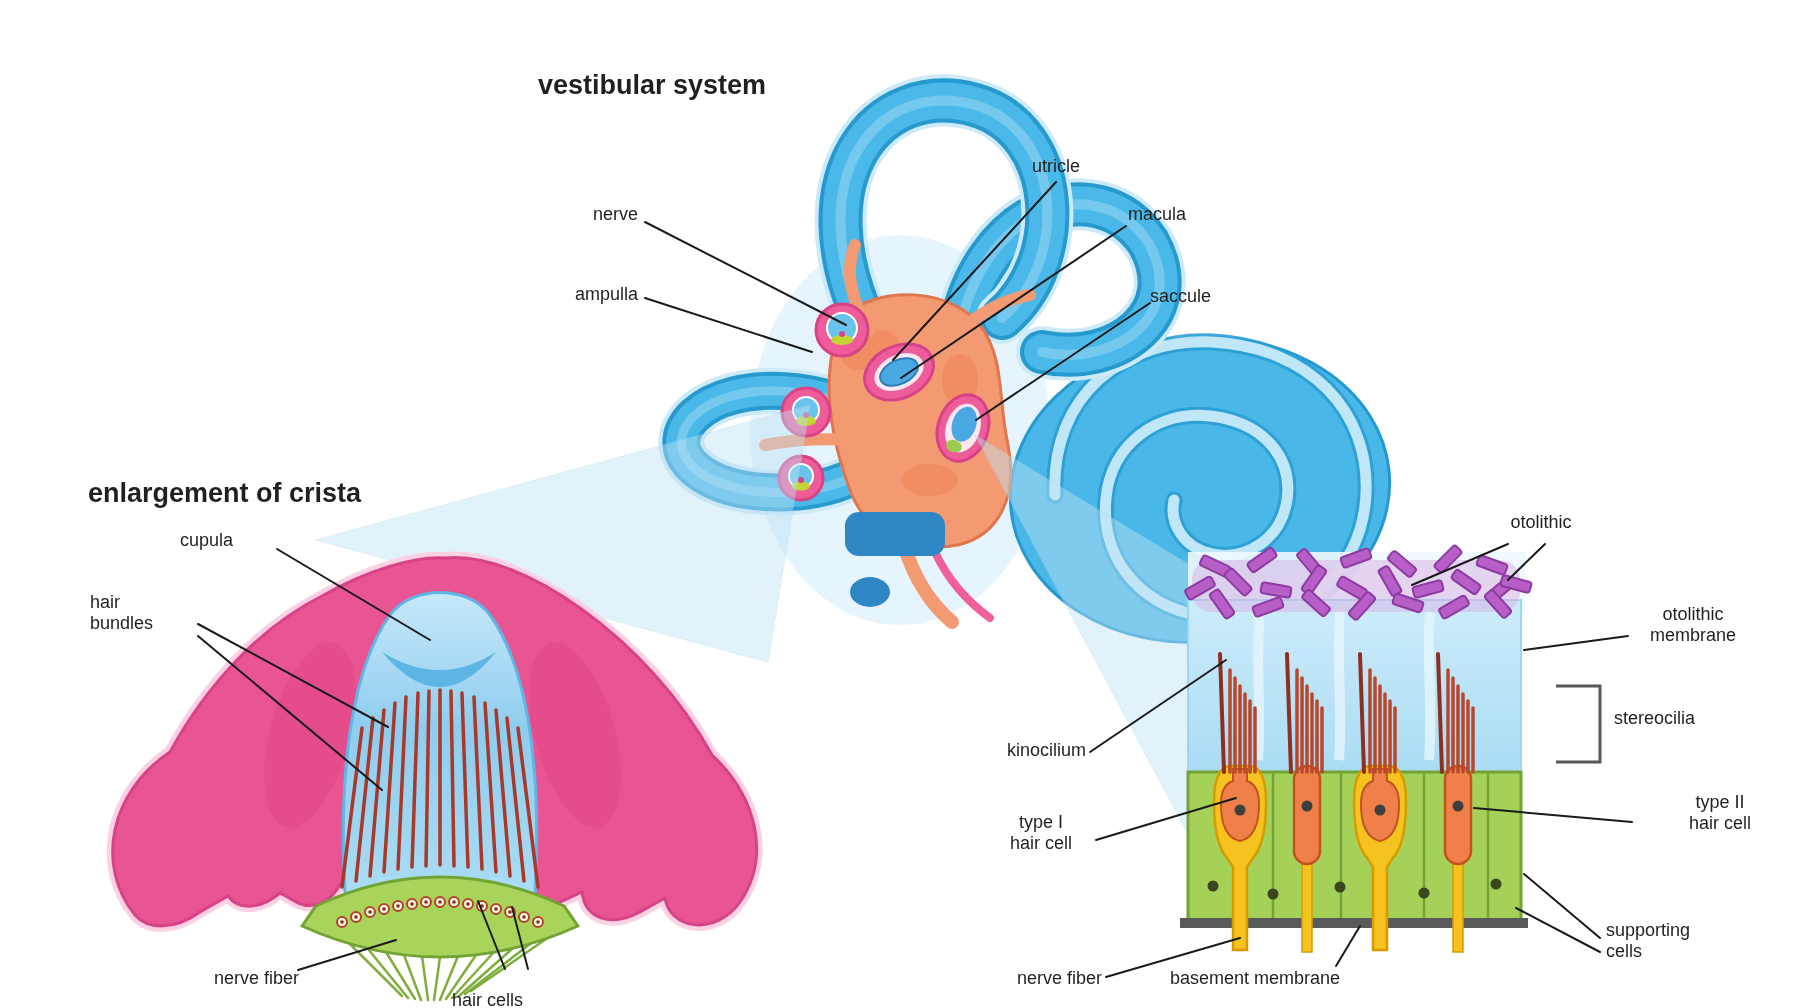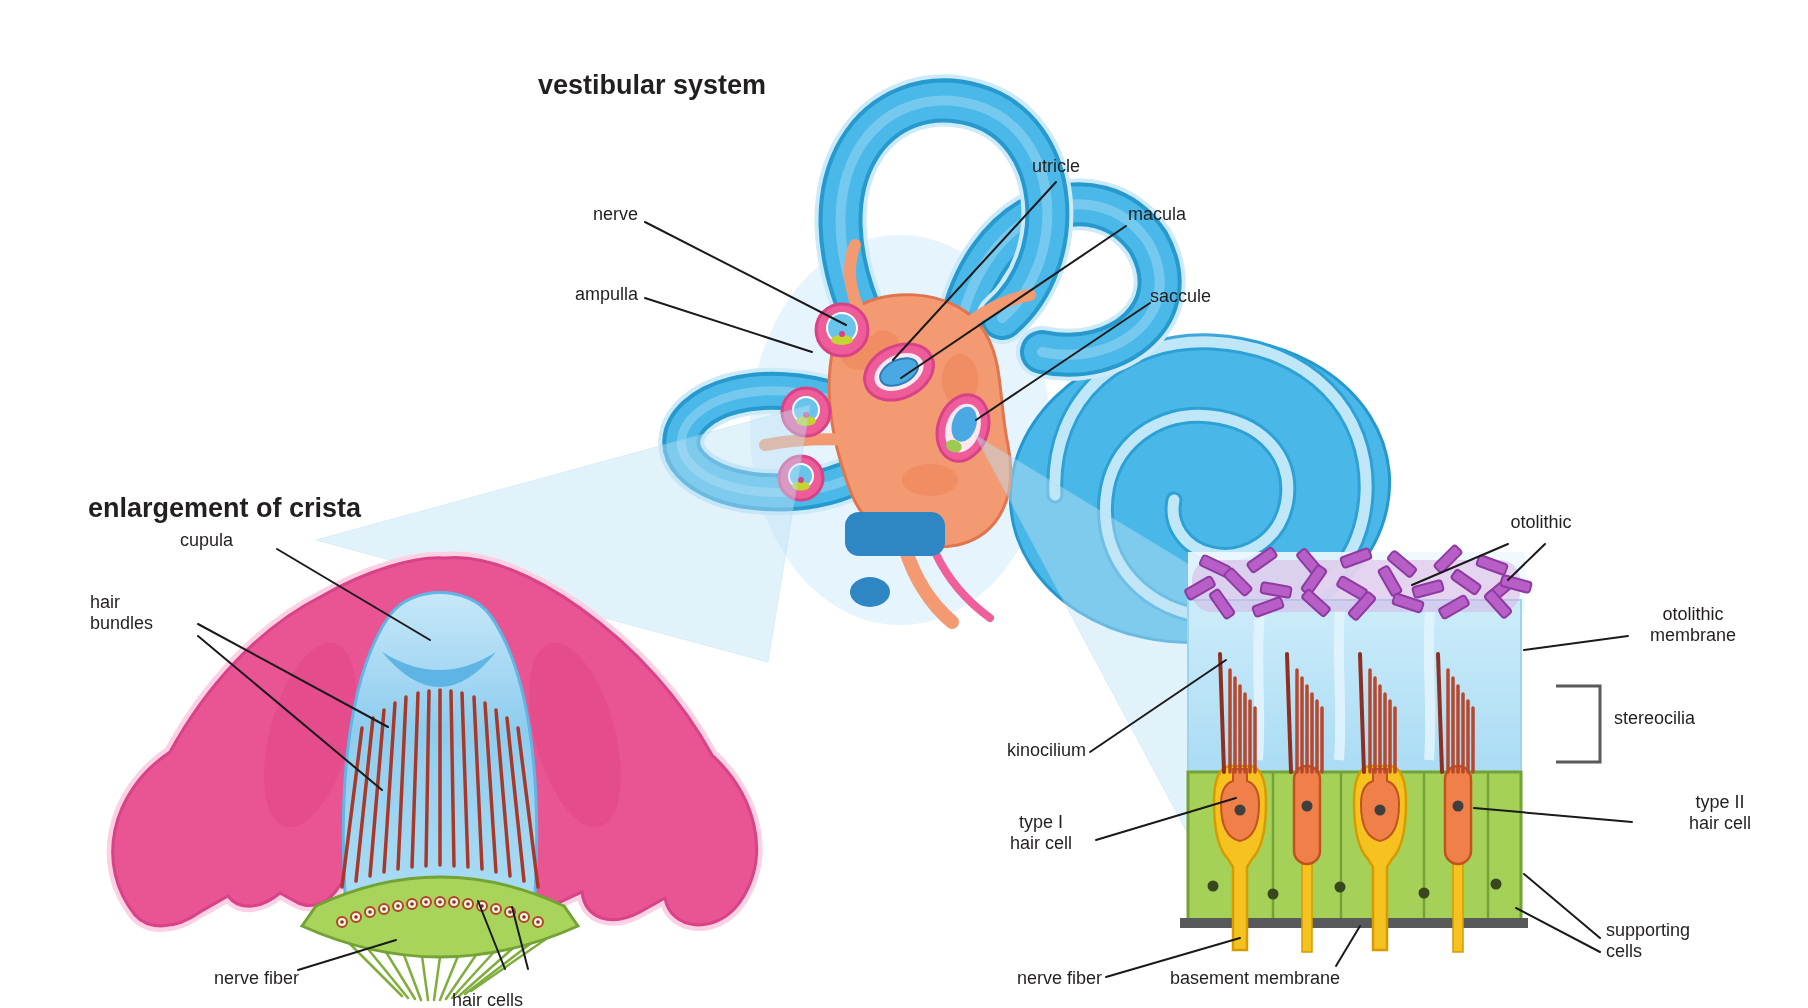--- a/index.html
+++ b/index.html
@@ -338,21 +338,21 @@
 </svg>
 
 <div class="lbl bold" style="left:538px;top:70px;">vestibular system</div>
 
 <div class="lbl r" style="left:638px;top:204px;">nerve</div>
 <div class="lbl r" style="left:638px;top:284px;">ampulla</div>
 <div class="lbl" style="left:1032px;top:156px;">utricle</div>
 <div class="lbl" style="left:1128px;top:204px;">macula</div>
 <div class="lbl" style="left:1150px;top:286px;">saccule</div>
 
-<div class="lbl bold" style="left:88px;top:493px;">enlargement of crista</div>
+<div class="lbl bold" style="left:88px;top:478px;">enlargement of crista</div>
 <div class="lbl" style="left:180px;top:530px;">cupula</div>
 <div class="lbl" style="left:90px;top:592px;">hair
 bundles</div>
 <div class="lbl" style="left:214px;top:968px;">nerve fiber</div>
 <div class="lbl" style="left:452px;top:968px;margin-top:22px;">hair cells</div>
 
 <div class="lbl c" style="left:1541px;top:512px;">otolithic</div>
 <div class="lbl c" style="left:1693px;top:604px;">otolithic
 membrane</div>
 <div class="lbl" style="left:1614px;top:708px;">stereocilia</div>

